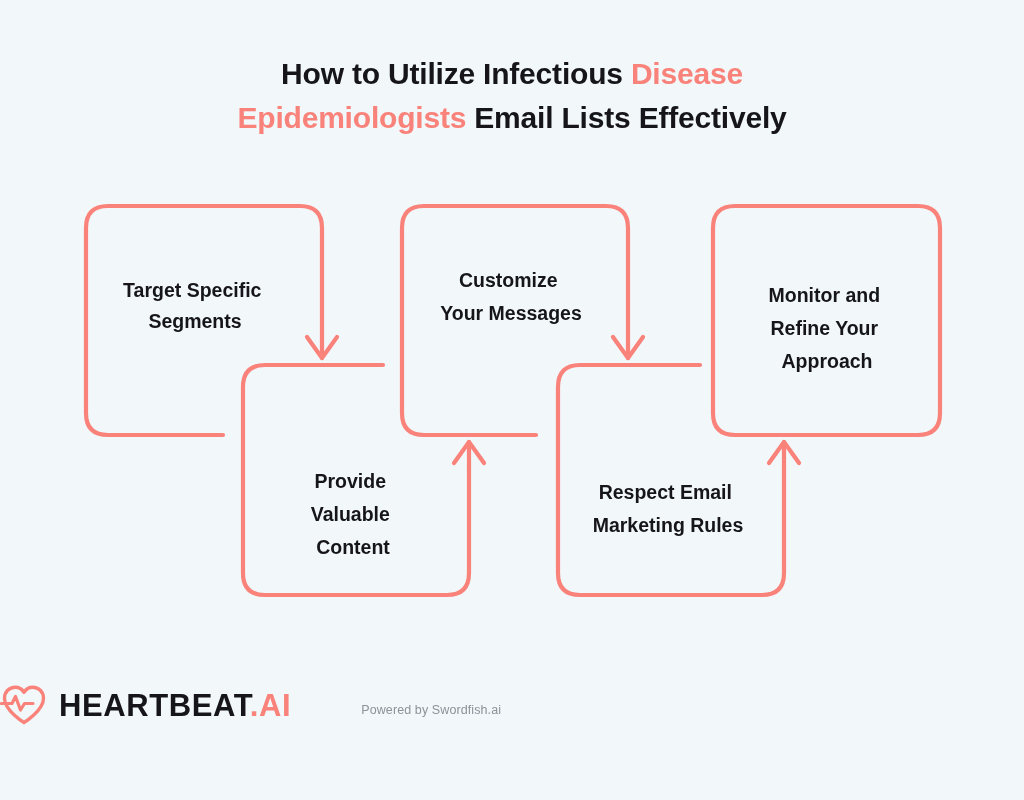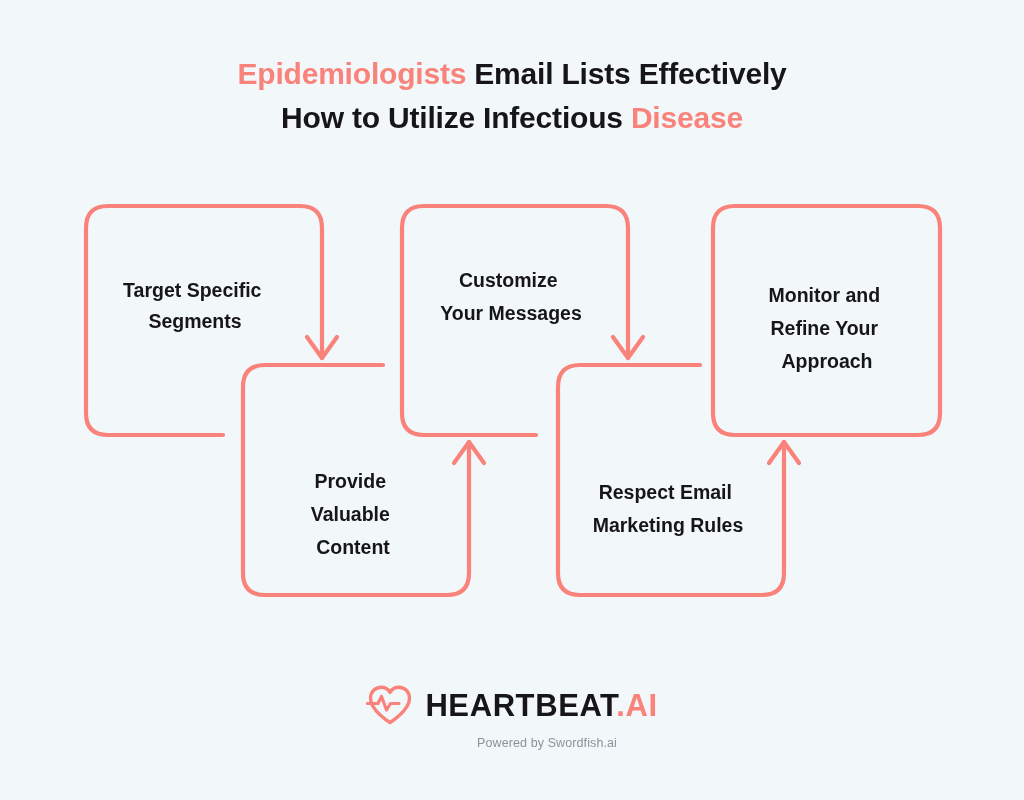--- a/index.html
+++ b/index.html
@@ -70,21 +70,21 @@
     text-anchor: middle;
   }
 
   
   .logo-wrap {
     position: absolute;
     left: 0;
     top: 684px;
     width: 1024px;
     display: flex;
-    flex-direction: column;
+    flex-direction: row;
     align-items: center;
   }
   .logo-row {
     display: flex;
     align-items: center;
     gap: 11px;
   }
   .logo-mark { display: block; }
   .logo-word {
     font-family: "Liberation Sans", sans-serif;
@@ -103,22 +103,22 @@
     margin-left: 70px;
     letter-spacing: 0.1px;
   }
 </style>
 </head>
 <body>
 
 <div id="infographic">
 
   <div class="title-wrap">
+    <div class="title-line"><span>How to Utilize Infectious </span><span class="title-accent">Disease</span></div>
     <div class="title-line"><span class="title-accent">Epidemiologists</span><span> Email Lists Effectively</span></div>
-    <div class="title-line"><span>How to Utilize Infectious </span><span class="title-accent">Disease</span></div>
   </div>
 
   <svg class="flow-svg" viewBox="0 0 1024 440">
 
     <g>
       <path class="box-path" d="M 223 255 L 108 255 Q 86 255 86 233 L 86 48 Q 86 26 108 26 L 300 26 Q 322 26 322 48 L 322 150"></path>
       <text class="box-text">
         <tspan x="195" y="117">Target Specific</tspan>
         <tspan x="195" y="148">Segments</tspan>
       </text>

